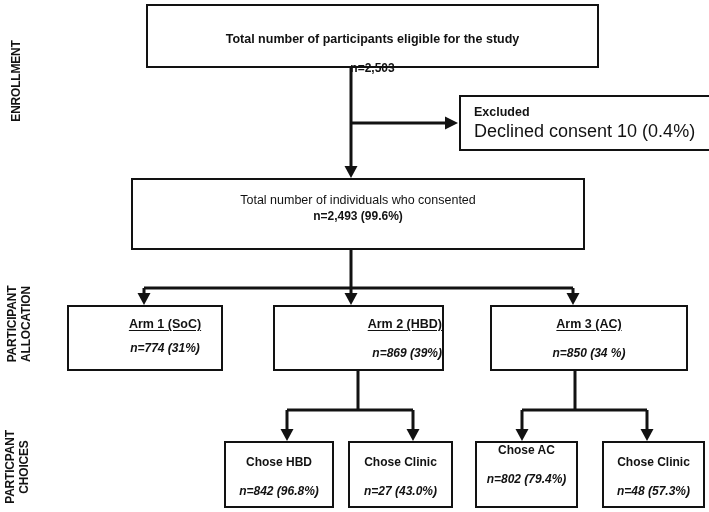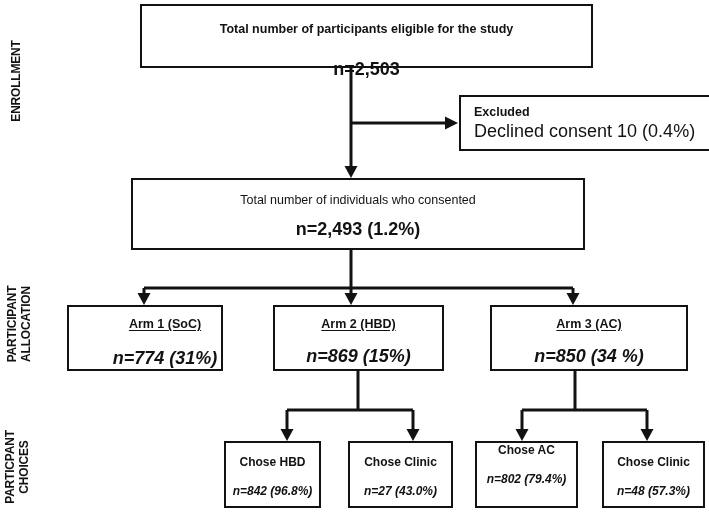--- a/index.html
+++ b/index.html
@@ -21,36 +21,36 @@
     position: absolute;
     background: #ffffff;
     border: 2.5px solid #121212;
     box-sizing: border-box;
     display: flex;
     flex-direction: column;
     align-items: center;
     z-index: 2;
   }
   .box .title { font-weight: bold; font-size: 12.5px; white-space: nowrap; }
-  .box .value { font-weight: bold; font-size: 18px; white-space: nowrap; }
+  .box .value { font-weight: bold; font-size: 12px; white-space: nowrap; }
   .value.italic { font-style: italic; }
   .title.underline { text-decoration: underline; text-underline-offset: 2px; }
   .title.normal { font-weight: normal; }
 
   
-  .box-eligible  { left:140px; top:4px;   width:453px; height:64px; padding-top:16px; gap:23px; }
+  .box-eligible  { left:146px; top:4px;   width:453px; height:64px; padding-top:26px; gap:15px; }
   .box-excluded  { left:459px; top:95px;  width:268px; height:56px;
                    align-items:flex-start; justify-content:center; padding-left:13px; }
   .box-excluded .detail { font-weight: normal; font-size:18px; }
   .box-excluded .title { line-height:1.4; }
-  .box-consented { left:131px; top:178px; width:454px; height:72px; padding-top:13px; gap:12px; }
-  .box-arm1      { left:67px;  top:305px; width:156px; height:66px; padding-top:10px; gap:17px;padding-left:40px; }
-  .box-arm2      { left:273px; top:305px; width:171px; height:66px; padding-top:10px; gap:15px; }
+  .box-consented { left:131px; top:178px; width:454px; height:72px; padding-top:13px; gap:2px; }
+  .box-arm1      { left:67px;  top:305px; width:156px; height:66px; padding-top:10px; gap:10px;padding-left:40px; }
+  .box-arm2      { left:273px; top:305px; width:171px; height:66px; padding-top:10px; gap:15px;align-items:flex-end; }
   .box-arm3      { left:490px; top:305px; width:198px; height:66px; padding-top:10px; gap:15px; }
-  .box-choice1   { left:224px; top:441px; width:97px; height:67px; padding-top:12px; gap:15px; }
+  .box-choice1   { left:224px; top:441px; width:110px; height:67px; padding-top:12px; gap:15px; }
   .box-choice2   { left:348px; top:441px; width:105px; height:67px; padding-top:12px; gap:15px; }
   .box-choice3   { left:475px; top:441px; width:103px; height:67px; gap:15px; }
   .box-choice4   { left:602px; top:441px; width:103px; height:67px; padding-top:12px; gap:15px; }
   .box-choice1 .title, .box-choice2 .title, .box-choice3 .title, .box-choice4 .title,
   .box-choice1 .value, .box-choice2 .value, .box-choice3 .value, .box-choice4 .value { font-size:12px; }
 
   .side-label {
     position: absolute;
     transform: translate(-50%,-50%) rotate(-90deg);
     font-weight: bold;
@@ -114,31 +114,31 @@
     <div class="value">n=2,503</div>
   </div>
 
   <div class="box box-excluded">
     <div class="title">Excluded</div>
     <div class="detail">Declined consent 10 (0.4%)</div>
   </div>
 
   <div class="box box-consented">
     <div class="title normal">Total number of individuals who consented</div>
-    <div class="value">n=2,493 (1.2%)</div>
+    <div class="value">n=2,493 (99.6%)</div>
   </div>
 
   <div class="box box-arm1">
     <div class="title underline">Arm 1 (SoC)</div>
     <div class="value italic">n=774 (31%)</div>
   </div>
 
   <div class="box box-arm2">
     <div class="title underline">Arm 2 (HBD)</div>
-    <div class="value italic">n=869 (15%)</div>
+    <div class="value italic">n=869 (39%)</div>
   </div>
 
   <div class="box box-arm3">
     <div class="title underline">Arm 3 (AC)</div>
     <div class="value italic">n=850 (34 %)</div>
   </div>
 
   <div class="box box-choice1">
     <div class="title">Chose HBD</div>
     <div class="value italic">n=842 (96.8%)</div>

